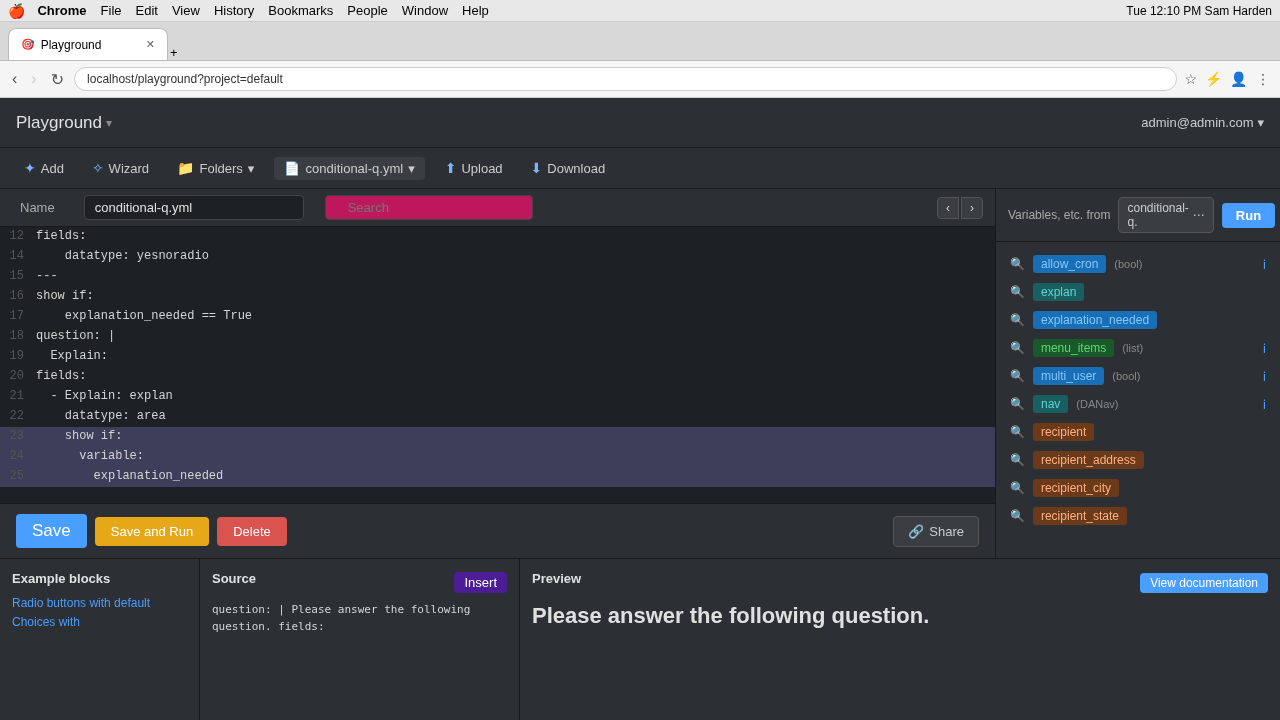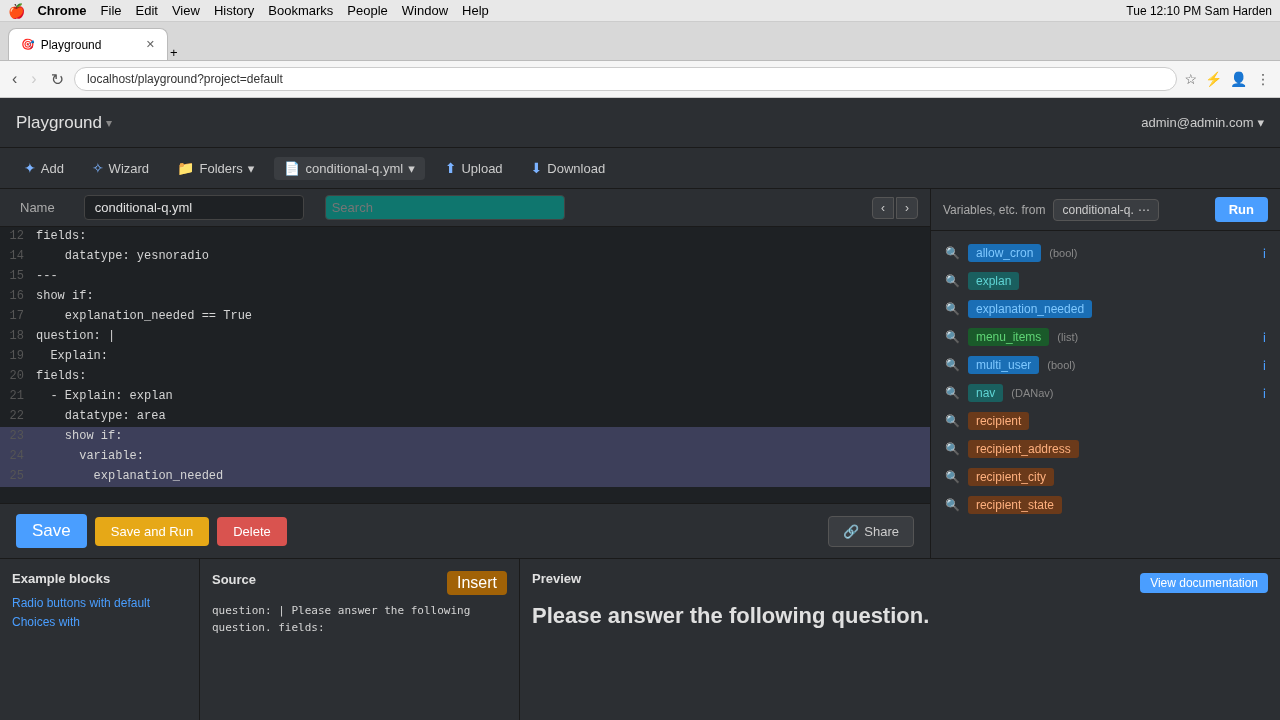--- a/index.html
+++ b/index.html
@@ -102,22 +102,22 @@
       padding: 6px 12px;
       display: flex; align-items: center; gap: 21px;
       border-bottom: 1px solid #1a1a1a;
     }
     .name-label { color: #aaa; font-size: 13px; padding: 4px 8px; }
     .name-input {
       background: #1e2124; border: 1px solid #444; border-radius: 4px;
       color: #e0e0e0; padding: 4px 10px; font-size: 13px; width: 220px;
     }
     .search-input {
-      background: #0f766e; border: 1px solid #444; border-radius: 4px;
-      color: #e0e0e0; padding: 4px 6px; font-size: 13px; width: 240px;
+      background: #be185d; border: 1px solid #444; border-radius: 4px;
+      color: #e0e0e0; padding: 4px 22px; font-size: 13px; width: 208px;
     }
     .nav-arrows { display: flex; gap: 2px; margin-left: auto; }
     .arrow-btn {
       background: #3a3d41; border: 1px solid #555; color: #ccc;
       padding: 3px 8px; cursor: pointer; font-size: 12px;
     }
     .arrow-btn:first-child { border-radius: 4px 0 0 4px; }
     .arrow-btn:last-child { border-radius: 0 4px 4px 0; }
 
     
@@ -137,21 +137,21 @@
       padding: 10px 16px;
       display: flex; align-items: center; gap: 8px;
       border-top: 1px solid #1a1a1a;
     }
     .btn-save { background: #4a9eff; color: white; border: none; border-radius: 4px; padding: 7px 16px; cursor: pointer; font-size: 17px; font-weight: 500; }
     .btn-save-run { background: #e6a817; color: white; border: none; border-radius: 4px; padding: 7px 16px; cursor: pointer; font-size: 13px; font-weight: 500; }
     .btn-delete { background: #d9534f; color: white; border: none; border-radius: 4px; padding: 7px 16px; cursor: pointer; font-size: 13px; font-weight: 500; }
     .btn-share { background: #3a3d41; color: #ccc; border: 1px solid #555; border-radius: 4px; padding: 7px 14px; cursor: pointer; font-size: 13px; display: flex; align-items: center; gap: 5px; margin-left: auto; }
 
     
-    .variables-panel { width: 349px; background: #2c2f33; display: flex; flex-direction: column; overflow: hidden; }
+    .variables-panel { width: 284px; background: #2c2f33; display: flex; flex-direction: column; overflow: hidden; }
     .variables-header-bar {
       padding: 8px 12px;
       display: flex; align-items: center; gap: 8px;
       border-bottom: 1px solid #1a1a1a;
     }
     .variables-from-text { color: #aaa; font-size: 12px; white-space: nowrap; }
     .variables-from-badge {
       background: #3a3d41; border: 1px solid #555; border-radius: 4px;
       color: #ccc; padding: 3px 8px; font-size: 12px; display: flex; align-items: center; gap: 4px;
     }
@@ -180,21 +180,21 @@
 
     
     .bottom-section { display: flex; height: 170px; border-top: 1px solid #1a1a1a; background: #2c2f33; }
 
     .example-blocks { width: 200px; padding: 12px; border-right: 1px solid #1a1a1a; overflow-y: auto; }
     .section-title { color: #e0e0e0; font-size: 13px; font-weight: 600; margin-bottom: 8px; }
     .example-link { color: #4a9eff; font-size: 12px; cursor: pointer; line-height: 1.6; display: block; }
 
     .source-section { width: 320px; padding: 12px; border-right: 1px solid #1a1a1a; overflow-y: auto; }
     .source-header { display: flex; align-items: center; gap: 8px; margin-bottom: 8px; }
-    .insert-btn { background: #a16207; color: white; border: none; border-radius: 4px; padding: 3px 10px; cursor: pointer; font-size: 16px; margin-left: auto; }
+    .insert-btn { background: #4c1d95; color: white; border: none; border-radius: 4px; padding: 3px 10px; cursor: pointer; font-size: 13px; margin-left: auto; }
     .source-code { font-family: 'Menlo', 'Monaco', monospace; font-size: 11px; color: #d4d4d4; line-height: 1.5; }
 
     .preview-section { flex: 1; padding: 12px; overflow-y: auto; }
     .preview-header { display: flex; align-items: center; gap: 8px; margin-bottom: 8px; }
     .view-docs-btn { background: #4a9eff; color: white; border: none; border-radius: 4px; padding: 3px 10px; cursor: pointer; font-size: 12px; margin-left: auto; }
     .preview-text { color: #e0e0e0; font-size: 22px; font-weight: 600; line-height: 1.3; }
 
     
     ::-webkit-scrollbar { width: 6px; height: 6px; }
     ::-webkit-scrollbar-track { background: #1e2124; }

